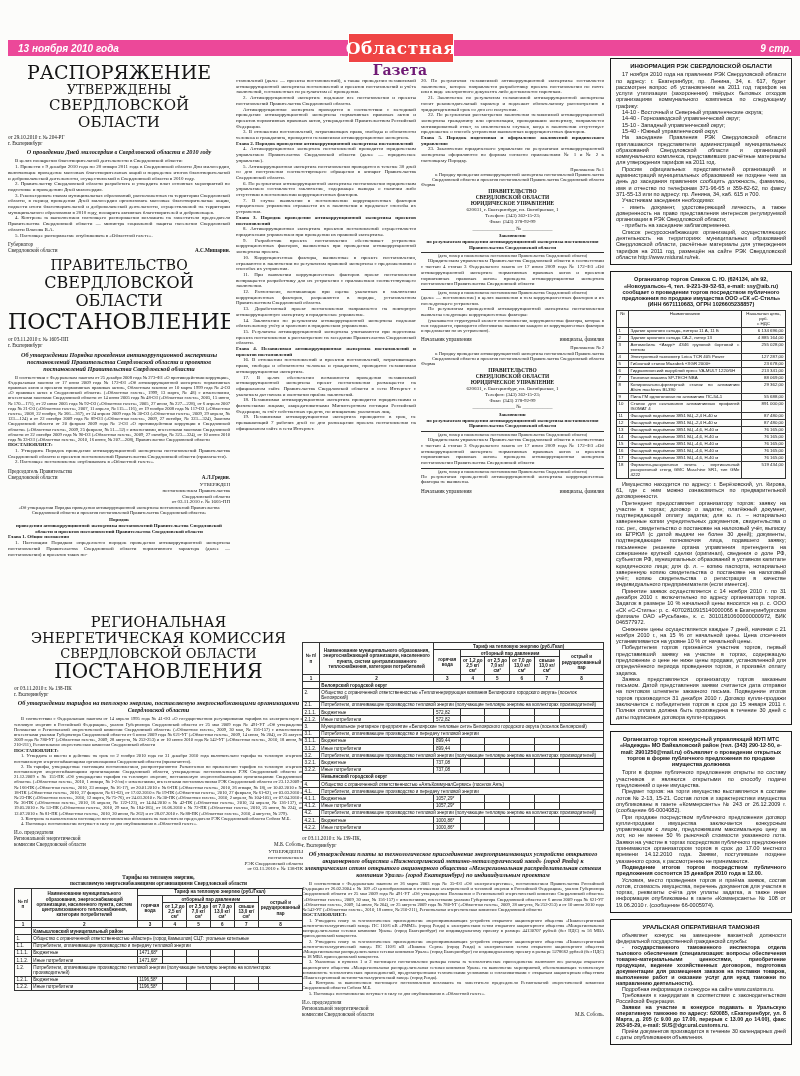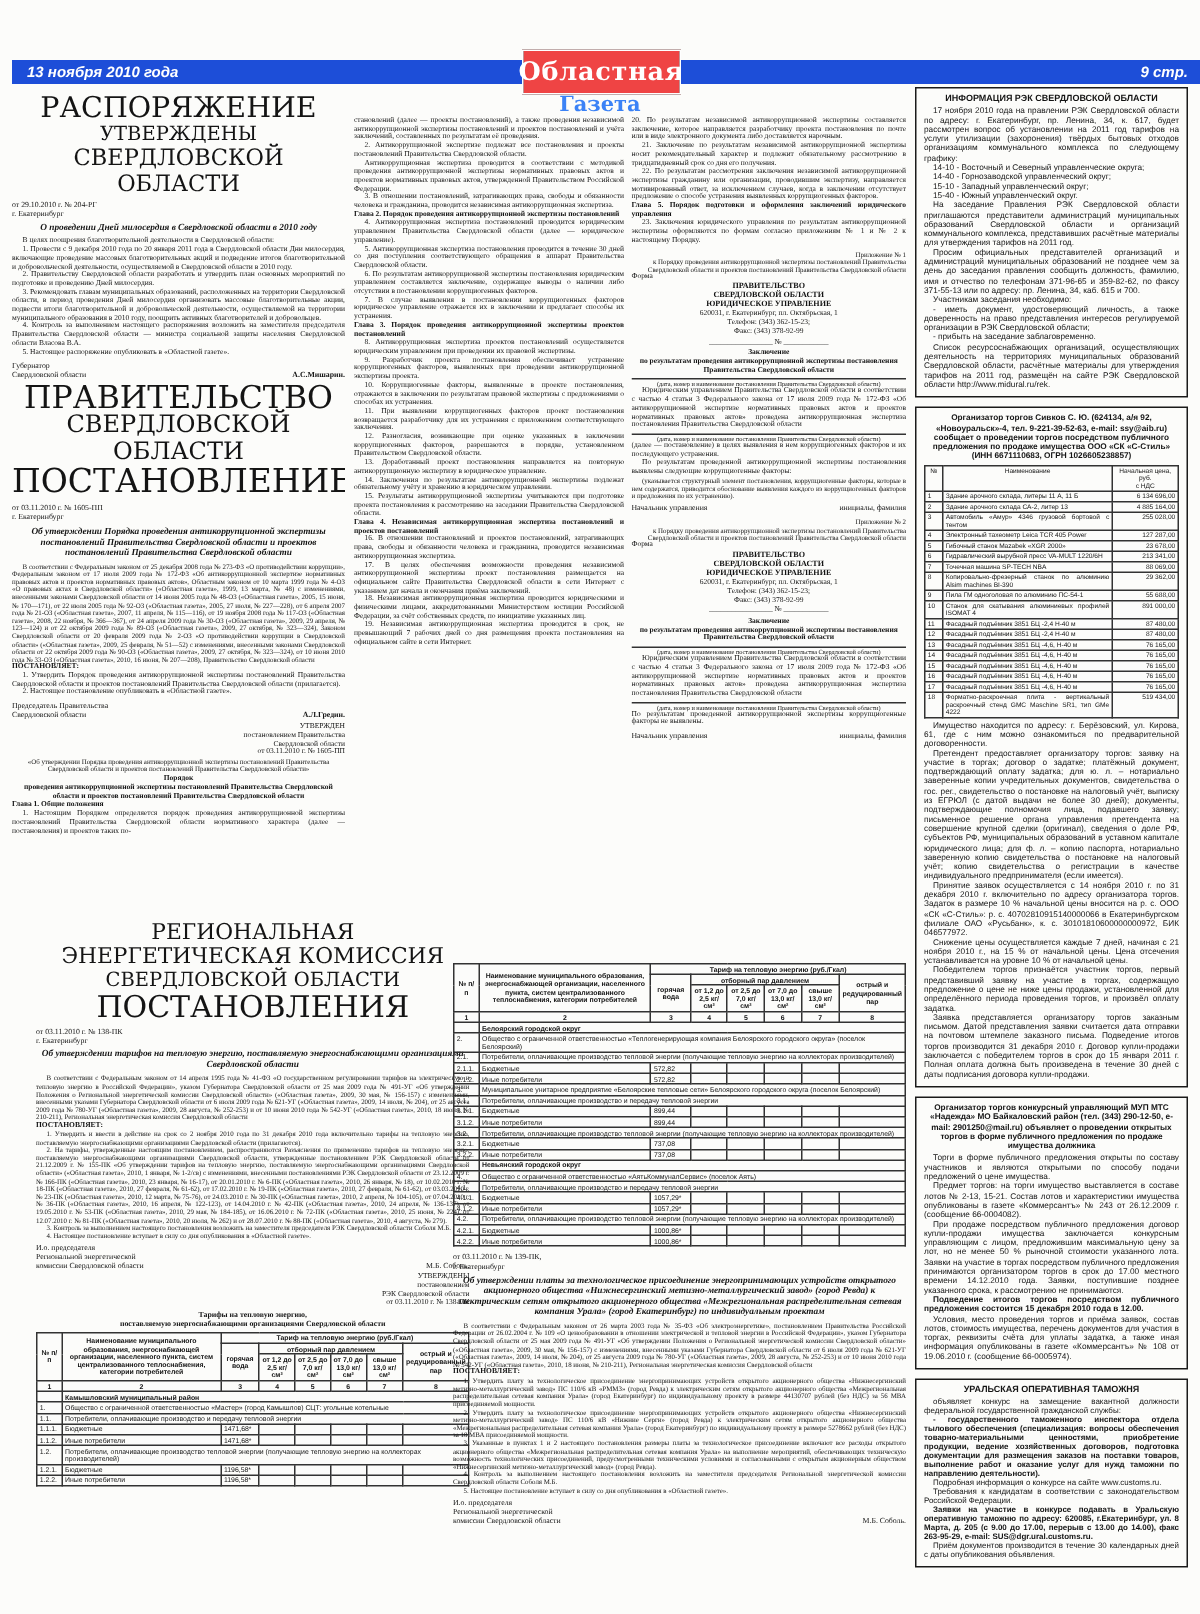--- a/index.html
+++ b/index.html
@@ -1,27 +1,27 @@
 <!DOCTYPE html>
 <html><head>
 <meta charset="utf-8">
 <style>
   html,body{margin:0;padding:0;background:#e8e8e6;}
   .page{position:relative;width:800px;height:1076px;background:#fcfcfa;color:#141414;
         font-family:"Liberation Serif",serif;overflow:hidden;margin:0 auto;}
   .abs{position:absolute;}
   
-  .bar{background:#1d4ed8;color:#fff;height:16px;display:flex;align-items:center;
+  .bar{background:#ec4899;color:#fff;height:16px;display:flex;align-items:center;
        font-family:"Liberation Sans",sans-serif;font-weight:bold;font-style:italic;font-size:10px;}
   .bar.left{padding-left:10px;}
   .bar.right{justify-content:flex-end;padding-right:10px;}
   .logo-box{background:#ef4444;border:1px solid #141414;display:flex;align-items:center;justify-content:center;}
   .logo-inner{border:1.5px solid #fff;width:100%;height:100%;display:flex;align-items:center;justify-content:center;
        color:#fff;font-family:"DejaVu Serif",serif;font-weight:bold;font-size:17px;letter-spacing:.5px;}
-  .logo-sub{font-family:"DejaVu Serif",serif;font-weight:bold;font-size:14px;text-align:center;color:#3b82f6;}
+  .logo-sub{font-family:"DejaVu Serif",serif;font-weight:bold;font-size:14px;text-align:center;color:#701a75;}
   
   .doc{font-size:5px;line-height:5.7px;text-align:justify;}
   .doc p{margin:0;text-indent:7px;}
   .doc p.ni{text-indent:0;}
   .b{font-weight:bold;} .c{text-align:center;text-indent:0!important;}
   .r{text-align:right;text-indent:0!important;}
   .tiny{font-size:4.6px;line-height:5.2px;}
   .h-big{font-family:"DejaVu Serif",serif;font-weight:normal;text-align:center;margin:0;}
   .meta{font-size:5.2px;line-height:6.2px;margin:3px 0 2px;text-align:left;}
   .ittl{font-weight:bold;font-style:italic;font-size:6.2px;line-height:7px;text-align:center;margin:2px 0 3px;}
@@ -73,21 +73,21 @@
         <p>2. Правительству Свердловской области разработать и утвердить план основных мероприятий по подготовке и проведению Дней милосердия.</p>
         <p>3. Рекомендовать главам муниципальных образований, расположенных на территории Свердловской области, в период проведения Дней милосердия организовать массовые благотворительные акции, подвести итоги благотворительной и добровольческой деятельности, осуществляемой на территории муниципального образования в 2010 году, поощрить активных благотворителей и добровольцев.</p>
         <p>4. Контроль за выполнением настоящего распоряжения возложить на заместителя председателя Правительства Свердловской области — министра социальной защиты населения Свердловской области Власова В.А.</p>
         <p>5. Настоящее распоряжение опубликовать в «Областной газете».</p>
       </div>
     <div class="sig">
       <span class="pre">Губернатор
 Свердловской области</span>
       <span class="b">А.С.Мишарин.</span>
     </div>
-    <div class="h-big" style="font-size:21px;line-height:18px;margin-top:3px;">ПРАВИТЕЛЬСТВО</div>
+    <div class="h-big" style="font-size:14px;line-height:18px;margin-top:3px;">ПРАВИТЕЛЬСТВО</div>
     <div class="h-big" style="font-size:16px;line-height:18px;">СВЕРДЛОВСКОЙ ОБЛАСТИ</div>
     <div class="h-big" style="font-size:22px;line-height:23px;margin-bottom:2px;">ПОСТАНОВЛЕНИЕ</div>
     <div class="meta pre"><span>от 03.11.2010 г. № 1605-ПП</span><br><span>г. Екатеринбург</span></div>
     <div class="ittl">Об утверждении Порядка проведения антикоррупционной экспертизы постановлений Правительства Свердловской области и проектов постановлений Правительства Свердловской области</div>
     <div>
         <p class="tiny">В соответствии с Федеральным законом от 25 декабря 2008 года № 273-ФЗ «О противодействии коррупции», Федеральным законом от 17 июля 2009 года № 172-ФЗ «Об антикоррупционной экспертизе нормативных правовых актов и проектов нормативных правовых актов», Областным законом от 10 марта 1999 года № 4-ОЗ «О правовых актах в Свердловской области» («Областная газета», 1999, 13 марта, № 48) с изменениями, внесенными законами Свердловской области от 14 июня 2005 года № 48-ОЗ («Областная газета», 2005, 15 июня, № 170—171), от 22 июля 2005 года № 92-ОЗ («Областная газета», 2005, 27 июля, № 227—228), от 6 апреля 2007 года № 21-ОЗ («Областная газета», 2007, 11 апреля, № 115—116), от 19 ноября 2008 года № 117-ОЗ («Областная газета», 2008, 22 ноября, № 366—367), от 24 апреля 2009 года № 30-ОЗ («Областная газета», 2009, 29 апреля, № 123—124) и от 22 октября 2009 года № 89-ОЗ («Областная газета», 2009, 27 октября, № 323—324), Законом Свердловской области от 20 февраля 2009 года № 2-ОЗ «О противодействии коррупции в Свердловской области» («Областная газета», 2009, 25 февраля, № 51—52) с изменениями, внесенными законами Свердловской области от 22 октября 2009 года № 90-ОЗ («Областная газета», 2009, 27 октября, № 323—324), от 10 июня 2010 года № 33-ОЗ («Областная газета», 2010, 16 июня, № 207—208), Правительство Свердловской области</p>
         <p class="b ni">ПОСТАНОВЛЯЕТ:</p>
         <p>1. Утвердить Порядок проведения антикоррупционной экспертизы постановлений Правительства Свердловской области и проектов постановлений Правительства Свердловской области (прилагается).</p>
         <p>2. Настоящее постановление опубликовать в «Областной газете».</p>
       </div>
@@ -198,21 +198,21 @@
       <div>
           <p class="ni">По результатам проведенной антикоррупционной экспертизы коррупциогенные факторы не выявлены.</p>
         </div>
       <div class="sig">
         <span>Начальник управления</span>
         <span>инициалы, фамилия</span>
       </div>
     </div>
   </div>
 
-  <div class="abs doc" style="left:24px;top:614px;width:289px;height:458px;overflow:hidden;">
+  <div class="abs doc" style="left:14px;top:614px;width:289px;height:458px;overflow:hidden;">
     <div class="h-big" style="font-size:14.5px;line-height:16px;">РЕГИОНАЛЬНАЯ ЭНЕРГЕТИЧЕСКАЯ КОМИССИЯ</div>
     <div class="h-big" style="font-size:13px;line-height:15px;">СВЕРДЛОВСКОЙ ОБЛАСТИ</div>
     <div class="h-big" style="font-size:20px;line-height:21px;margin-bottom:2px;">ПОСТАНОВЛЕНИЯ</div>
     <div class="meta pre"><span>от 03.11.2010 г. № 138-ПК</span><br><span>г. Екатеринбург</span></div>
     <div class="ittl">Об утверждении тарифов на тепловую энергию, поставляемую энергоснабжающими организациями Свердловской области</div>
     <div>
         <p class="tiny">В соответствии с Федеральным законом от 14 апреля 1995 года № 41-ФЗ «О государственном регулировании тарифов на электрическую и тепловую энергию в Российской Федерации», указом Губернатора Свердловской области от 25 мая 2009 года № 491-УГ «Об утверждении Положения о Региональной энергетической комиссии Свердловской области» («Областная газета», 2009, 30 мая, № 156-157) с изменениями, внесенными указами Губернатора Свердловской области от 6 июля 2009 года № 621-УГ («Областная газета», 2009, 14 июля, № 204), от 25 августа 2009 года № 780-УГ («Областная газета», 2009, 28 августа, № 252-253) и от 10 июня 2010 года № 542-УГ («Областная газета», 2010, 18 июня, № 210-211), Региональная энергетическая комиссия Свердловской области</p>
         <p class="b ni">ПОСТАНОВЛЯЕТ:</p>
         <p class="tiny">1. Утвердить и ввести в действие на срок со 2 ноября 2010 года по 31 декабря 2010 года включительно тарифы на тепловую энергию, поставляемую энергоснабжающими организациями Свердловской области (прилагаются).</p>
         <p class="tiny">2. На тарифы, утвержденные настоящим постановлением, распространяются Разъяснения по применению тарифов на тепловую энергию, поставляемую энергоснабжающими организациями Свердловской области, утвержденные постановлением РЭК Свердловской области от 21.12.2009 г. № 155-ПК «Об утверждении тарифов на тепловую энергию, поставляемую энергоснабжающими организациями Свердловской области» («Областная газета», 2010, 1 января, № 1-2/св) с изменениями, внесенными постановлениями РЭК Свердловской области от 23.12.2009 г. № 166-ПК («Областная газета», 2010, 23 января, № 16-17), от 20.01.2010 г. № 6-ПК («Областная газета», 2010, 26 января, № 18), от 10.02.2010 г. № 18-ПК («Областная газета», 2010, 27 февраля, № 61-62), от 17.02.2010 г. № 19-ПК («Областная газета», 2010, 27 февраля, № 61-62), от 03.03.2010 г. № 23-ПК («Областная газета», 2010, 12 марта, № 75-76), от 24.03.2010 г. № 30-ПК («Областная газета», 2010, 2 апреля, № 104-105), от 07.04.2010 г. № 36-ПК («Областная газета», 2010, 16 апреля, № 122-123), от 14.04.2010 г. № 42-ПК («Областная газета», 2010, 24 апреля, № 136-137), от 19.05.2010 г. № 53-ПК («Областная газета», 2010, 29 мая, № 184-185), от 16.06.2010 г. № 72-ПК («Областная газета», 2010, 25 июня, № 224), от 12.07.2010 г. № 81-ПК («Областная газета», 2010, 20 июля, № 262) и от 28.07.2010 г. № 88-ПК («Областная газета», 2010, 4 августа, № 279).</p>

